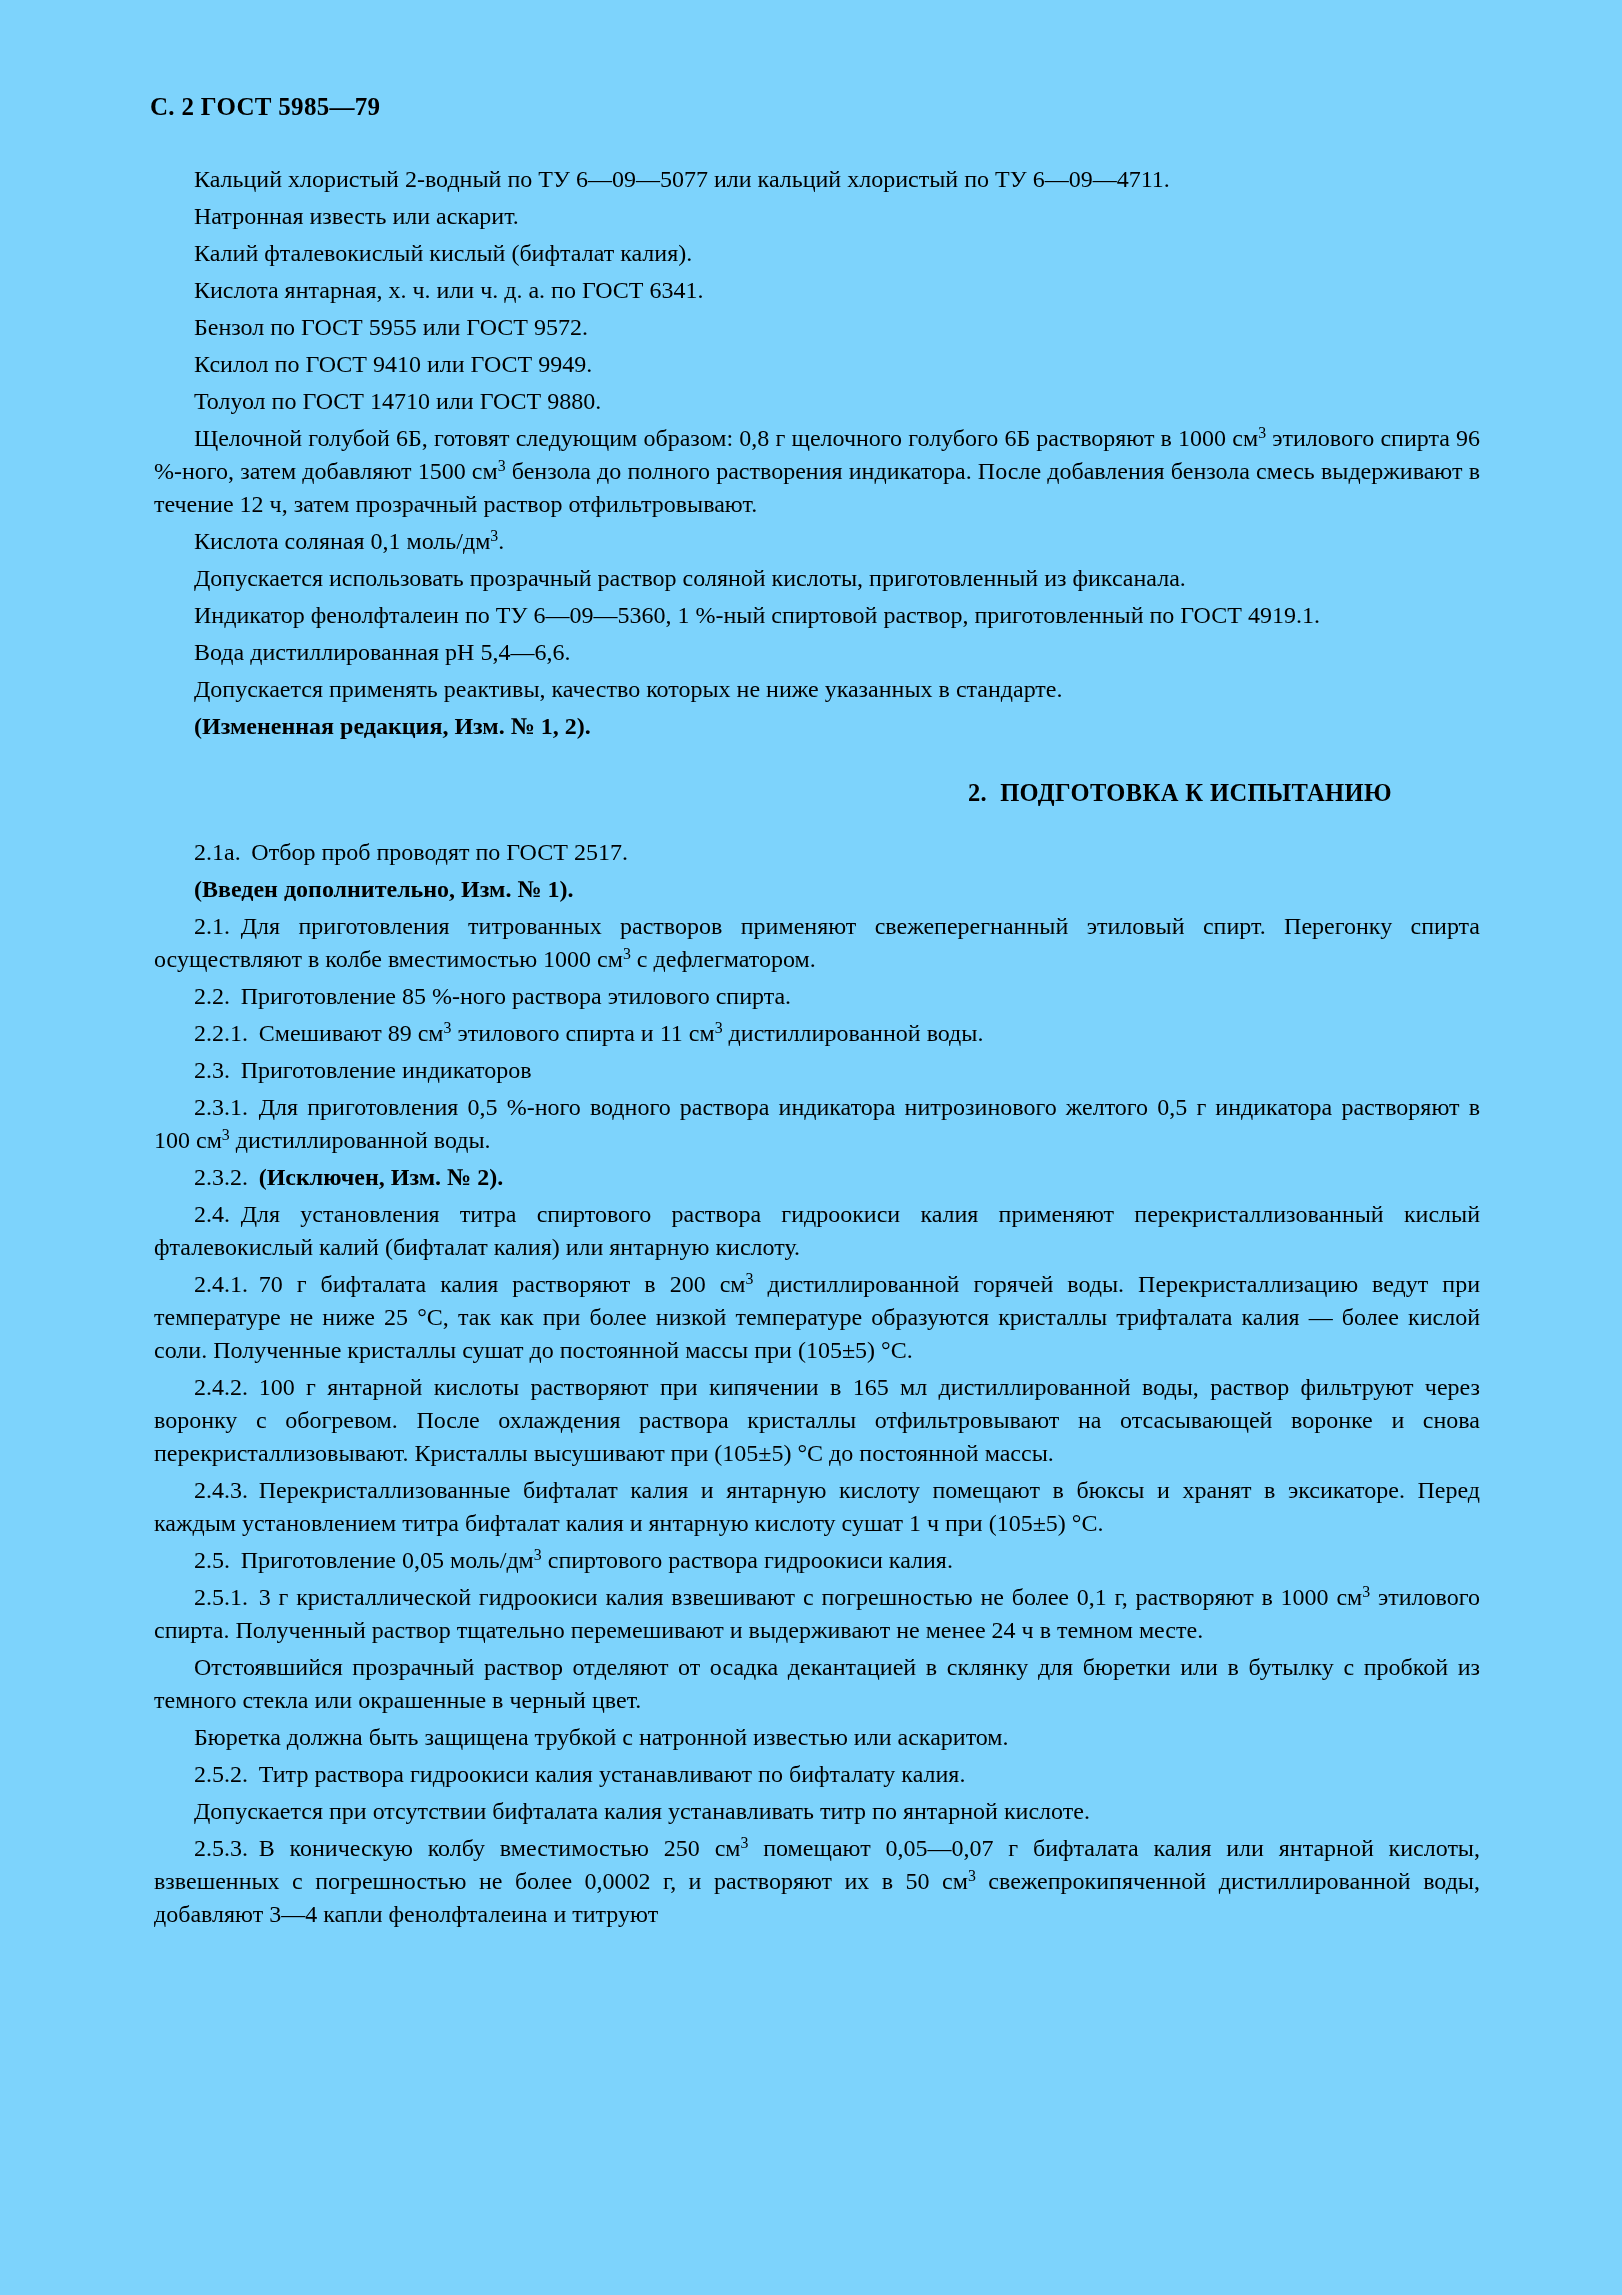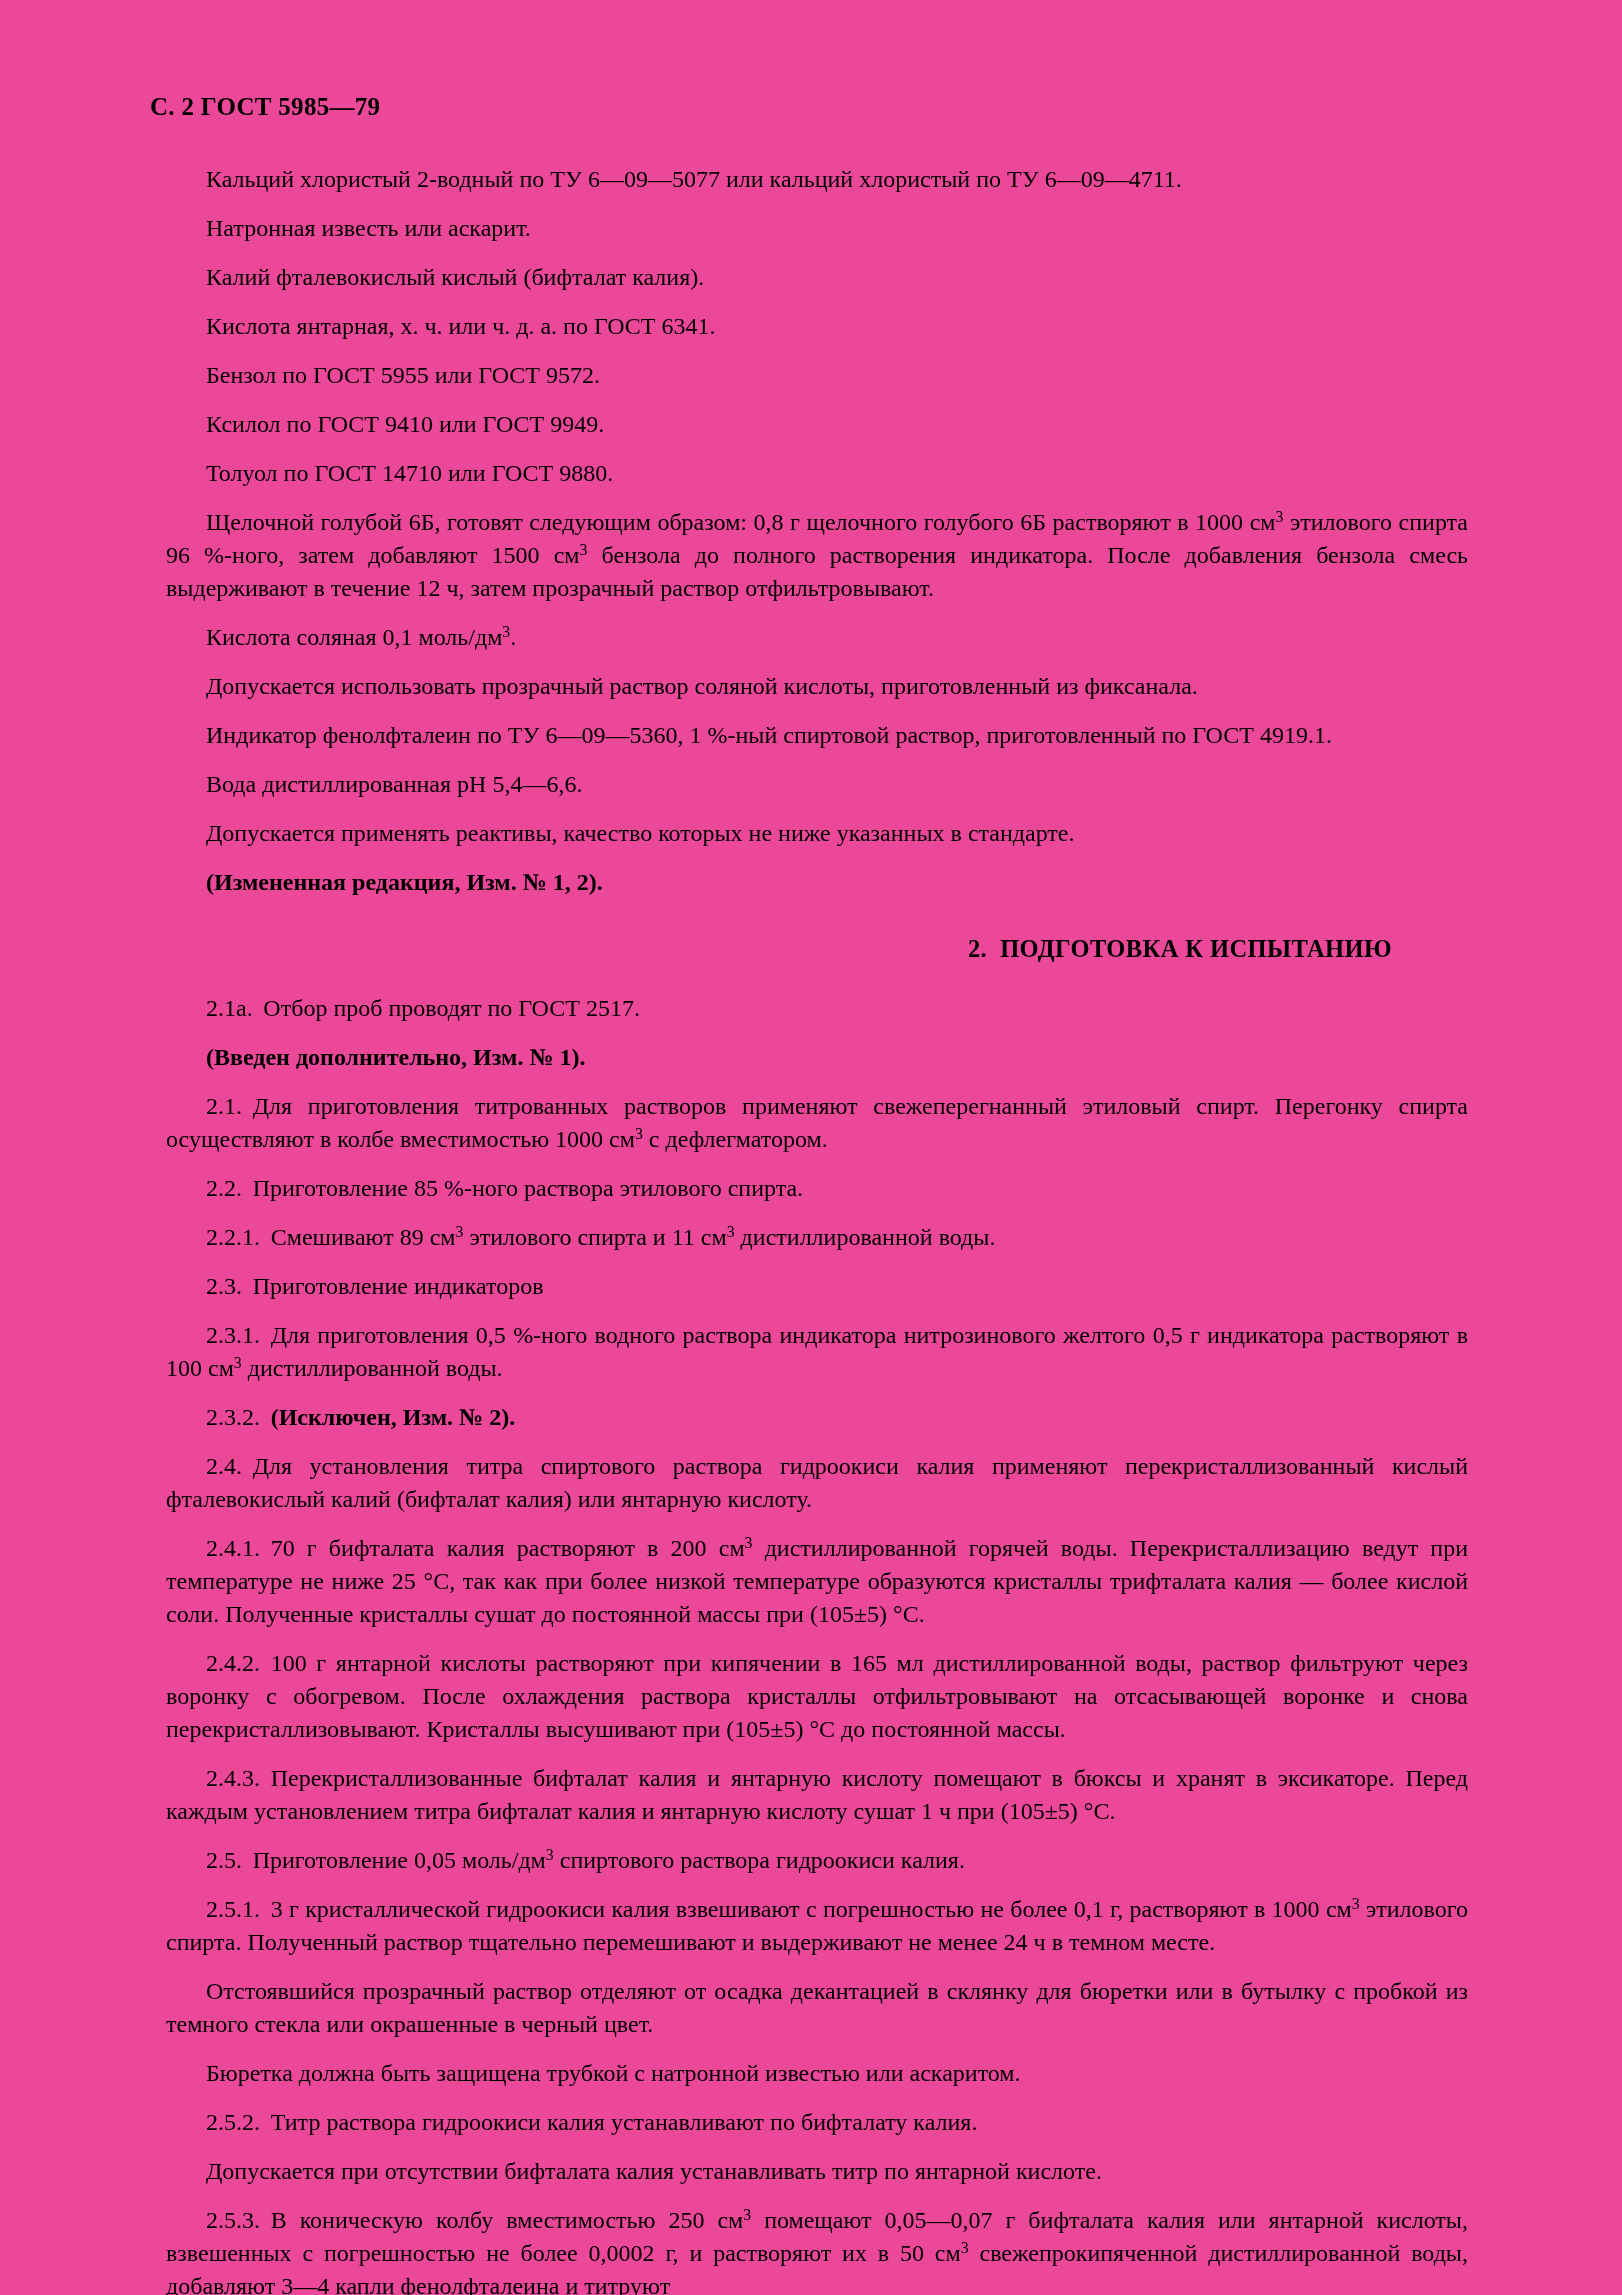--- a/index.html
+++ b/index.html
@@ -5,21 +5,21 @@
 <style>
   html, body {
     margin: 0;
     padding: 0;
     background: #ffffff;
   }
   .page {
     position: relative;
     width: 1623px;
     height: 2295px;
-    background: #ec4899;
+    background: #7dd3fc;
     font-family: "Liberation Serif", "DejaVu Serif", serif;
     color: #000000;
     overflow: hidden;
     box-sizing: border-box;
   }
   .content {
     position: absolute;
     left: 150px;
     top: 92px;
     width: 1334px;
@@ -29,21 +29,21 @@
   .page-header {
     font-weight: bold;
     font-size: 25px;
     letter-spacing: 0.3px;
     line-height: 1.2;
     margin: 0 0 41px 0;
   }
 
   
   p.body {
-    margin: 16px;
+    margin: 4px;
     font-size: 24px;
     line-height: 33px;
     text-align: justify;
     text-justify: inter-word;
     hyphens: manual;
     font-family: Liberation Serif, serif;
     -webkit-hyphens: manual;
   }
   p.body.left {
     text-align: left;

